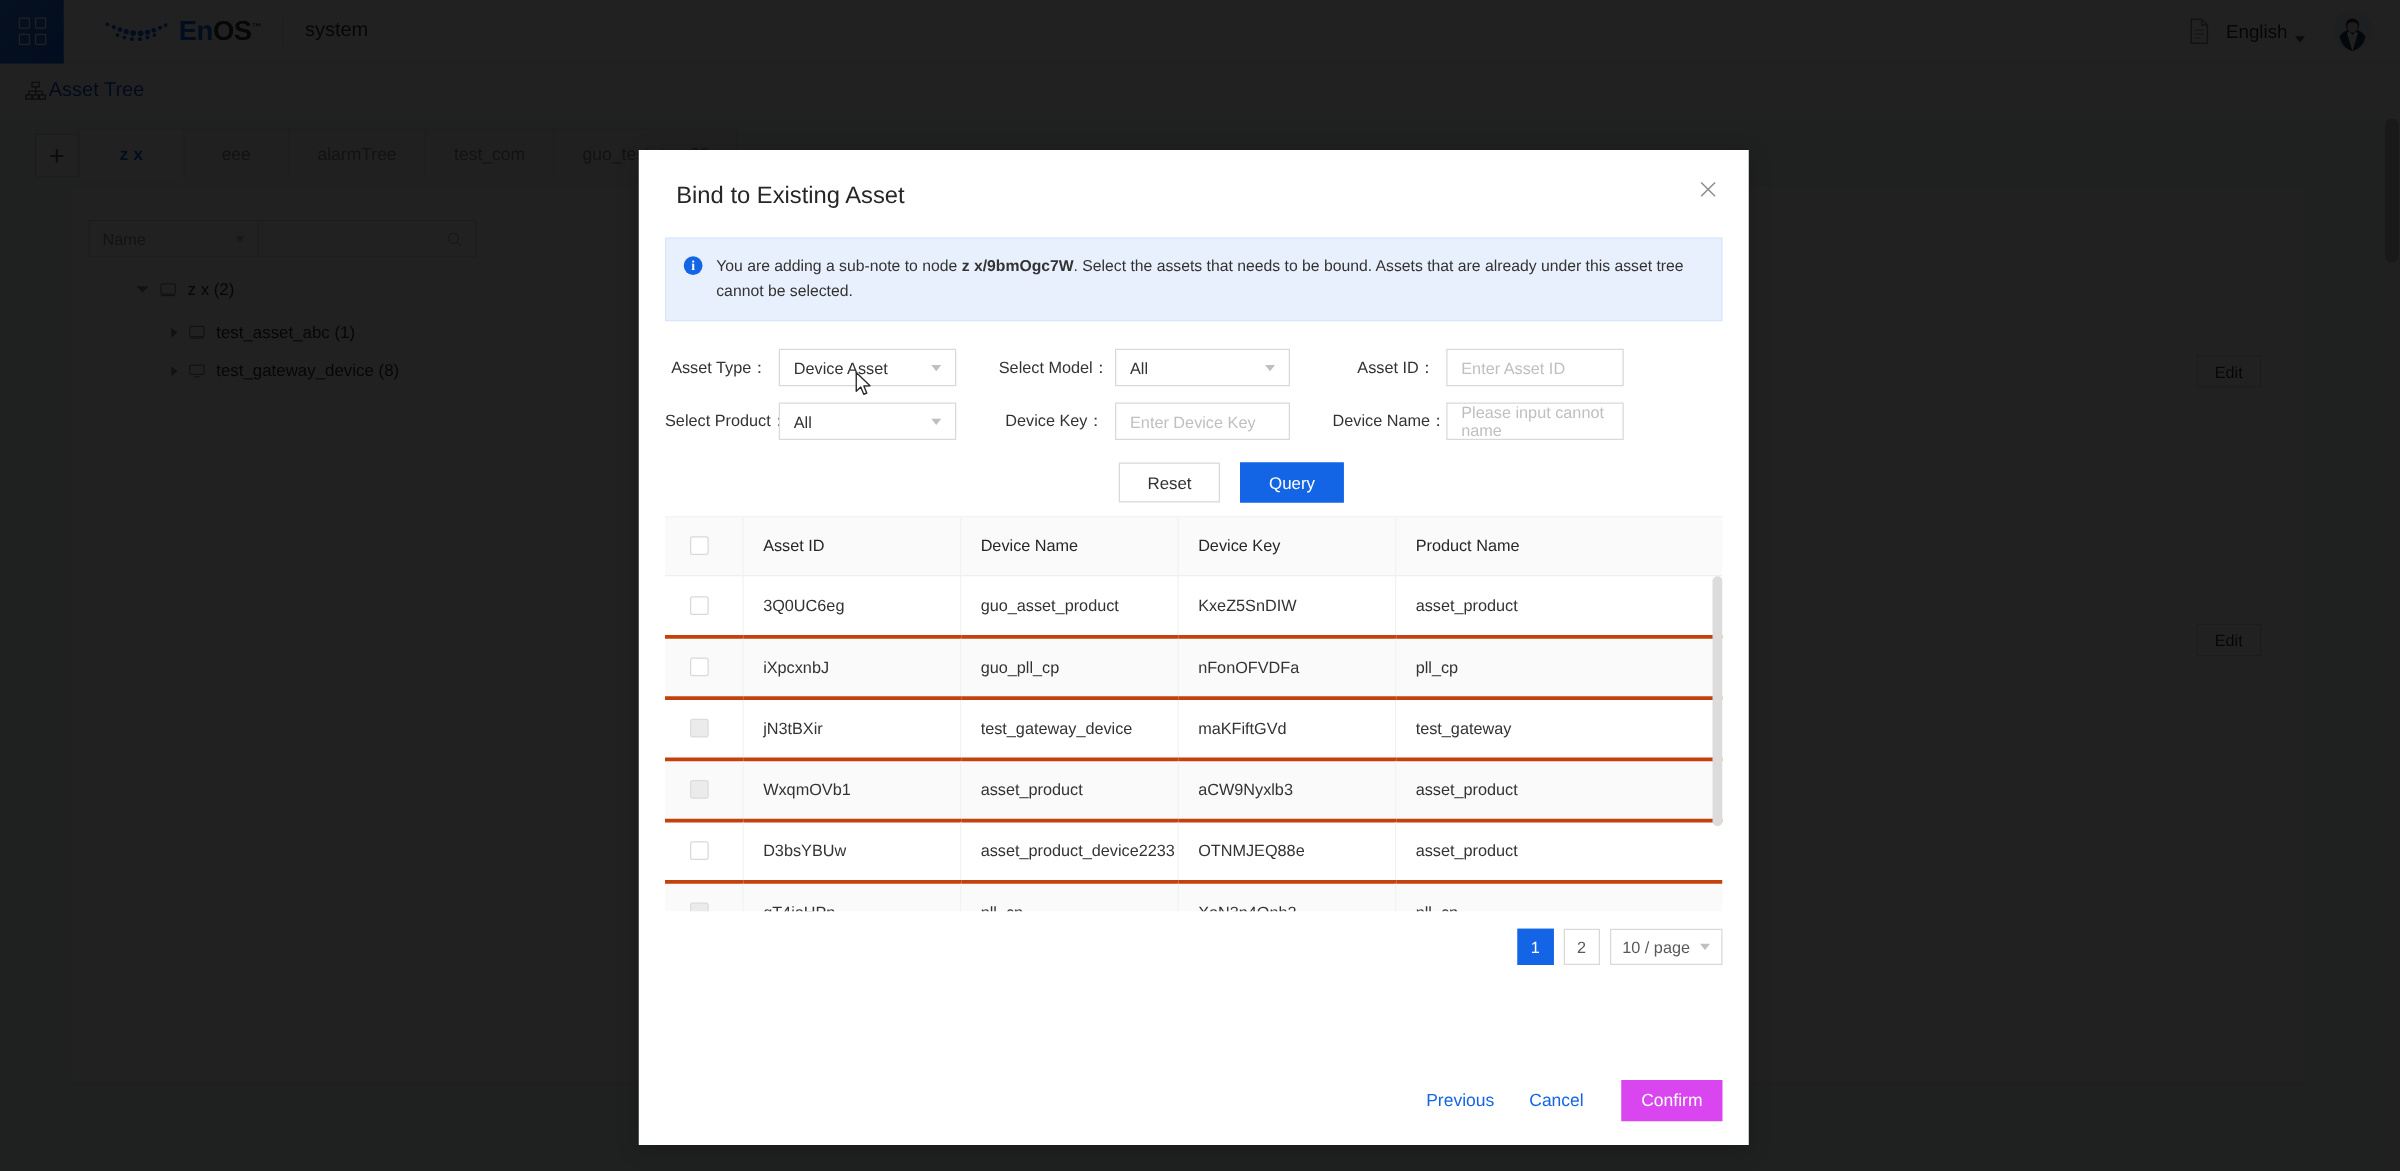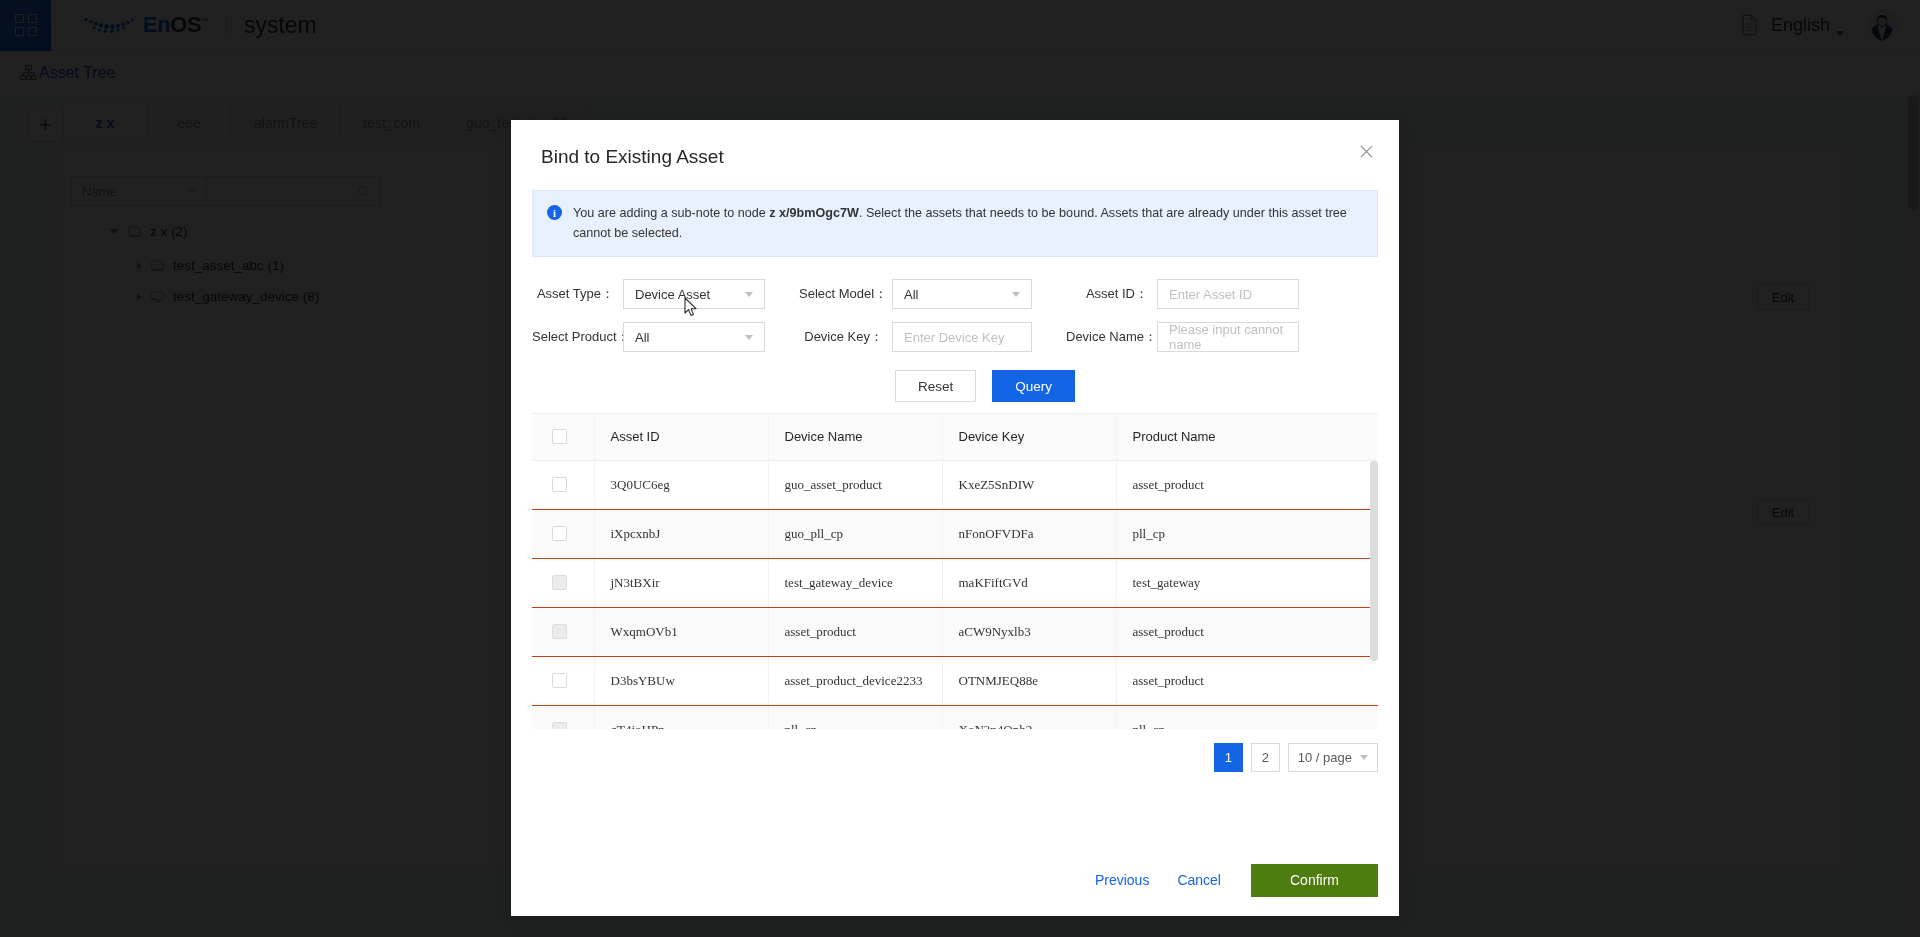--- a/index.html
+++ b/index.html
@@ -36,29 +36,29 @@
   .brand { display: flex; align-items: center; margin-left: 31px; }
   .brand-logo { display: flex; align-items: center; }
   .brand-enos {
     font-size: 22px; font-weight: bold; letter-spacing: -0.4px;
     margin-left: 5px;
   }
   .brand-enos .en { color: #1464e6; }
   .brand-enos .os { color: #3b3b3b; }
   .brand-tm { font-size: 8px; color:#3b3b3b; vertical-align: super; }
   .brand-sep { width: 1px; height: 22px; background: #d9d9d9; margin: 0 17px; }
-  .brand-sys { font-size: 23px; color: #333; }
+  .brand-sys { font-size: 16px; color: #333; }
 
   .header-right {
     margin-left: auto; display: flex; align-items: center; gap: 0px;
     padding-right: 22px;
   }
   .hdr-doc-icon { width: 42px; display:flex; justify-content:center; cursor:pointer; }
   .lang-select {
-    display:flex; align-items:flex-end; gap:6px; font-size:18px; color:#333;
+    display:flex; align-items:flex-end; gap:6px; font-size:15px; color:#333;
     cursor:pointer; margin-right:22px;
   }
   .caret-down {
     width:0;height:0;border-left:4px solid transparent;border-right:4px solid transparent;
     border-top:5px solid #555; display:inline-block;
   }
   .avatar {
     width:32px;height:32px;border-radius:50%;
     background:#dfe8f5; overflow:hidden; position:relative; cursor:pointer;
   }
@@ -208,21 +208,21 @@
     height:316px; position:relative; overflow:hidden;
   }
   table.assets { width:100%; border-collapse:collapse; table-layout:fixed; }
   table.assets th {
     height:46px; background:#fafafa; font-size:13px; color:#262626;
     font-weight:normal; text-align:left; padding:0 16px;
     border-bottom:1px solid #efefef;
   }
   table.assets td {
     height:49px; font-size:13px; color:#333; padding:0 16px;
-    border-bottom:1px solid #c2410c; border-right:1px solid #f2f2f2;font-family:Liberation Serif, serif;
+    border-bottom:3px solid #c2410c; border-right:1px solid #f2f2f2;
   }
   table.assets td:last-child { border-right:none; }
   table.assets th:first-child, table.assets td:first-child { width:62px; padding-left:20px; }
   table.assets th:nth-child(2), table.assets td:nth-child(2) { width:174px; }
   table.assets th:nth-child(3), table.assets td:nth-child(3) { width:174px; }
   table.assets th:nth-child(4), table.assets td:nth-child(4) { width:174px; }
   table.assets th + th, table.assets td + td { border-left:1px solid #f2f2f2; }
   tr.alt td { background:#fafafa; }
   .cbx {
     width:15px;height:15px;border:1px solid #d9d9d9;background:#fff;
@@ -255,21 +255,21 @@
   }
 
   
   .modal-foot {
     position:absolute; left:0; bottom:0; width:888px; height:72px;
     display:flex; align-items:center; justify-content:flex-end;
     padding-right:21px; gap:28px;
   }
   .link-btn { font-size:14px; color:#1464e6; cursor:pointer; }
   .confirm-btn {
-    background:#4d7c0f; color:#fff; height:33px; padding:0 39px;
+    background:#d946ef; color:#fff; height:33px; padding:0 16px;
     display:flex;align-items:center;justify-content:center;font-size:14px;
     cursor:pointer; margin-left:2px;
   }
 
   
   .mouse-cursor { position:absolute; left:684px; top:297px; z-index:40; }
 </style>
 </head>
 <body>
 

